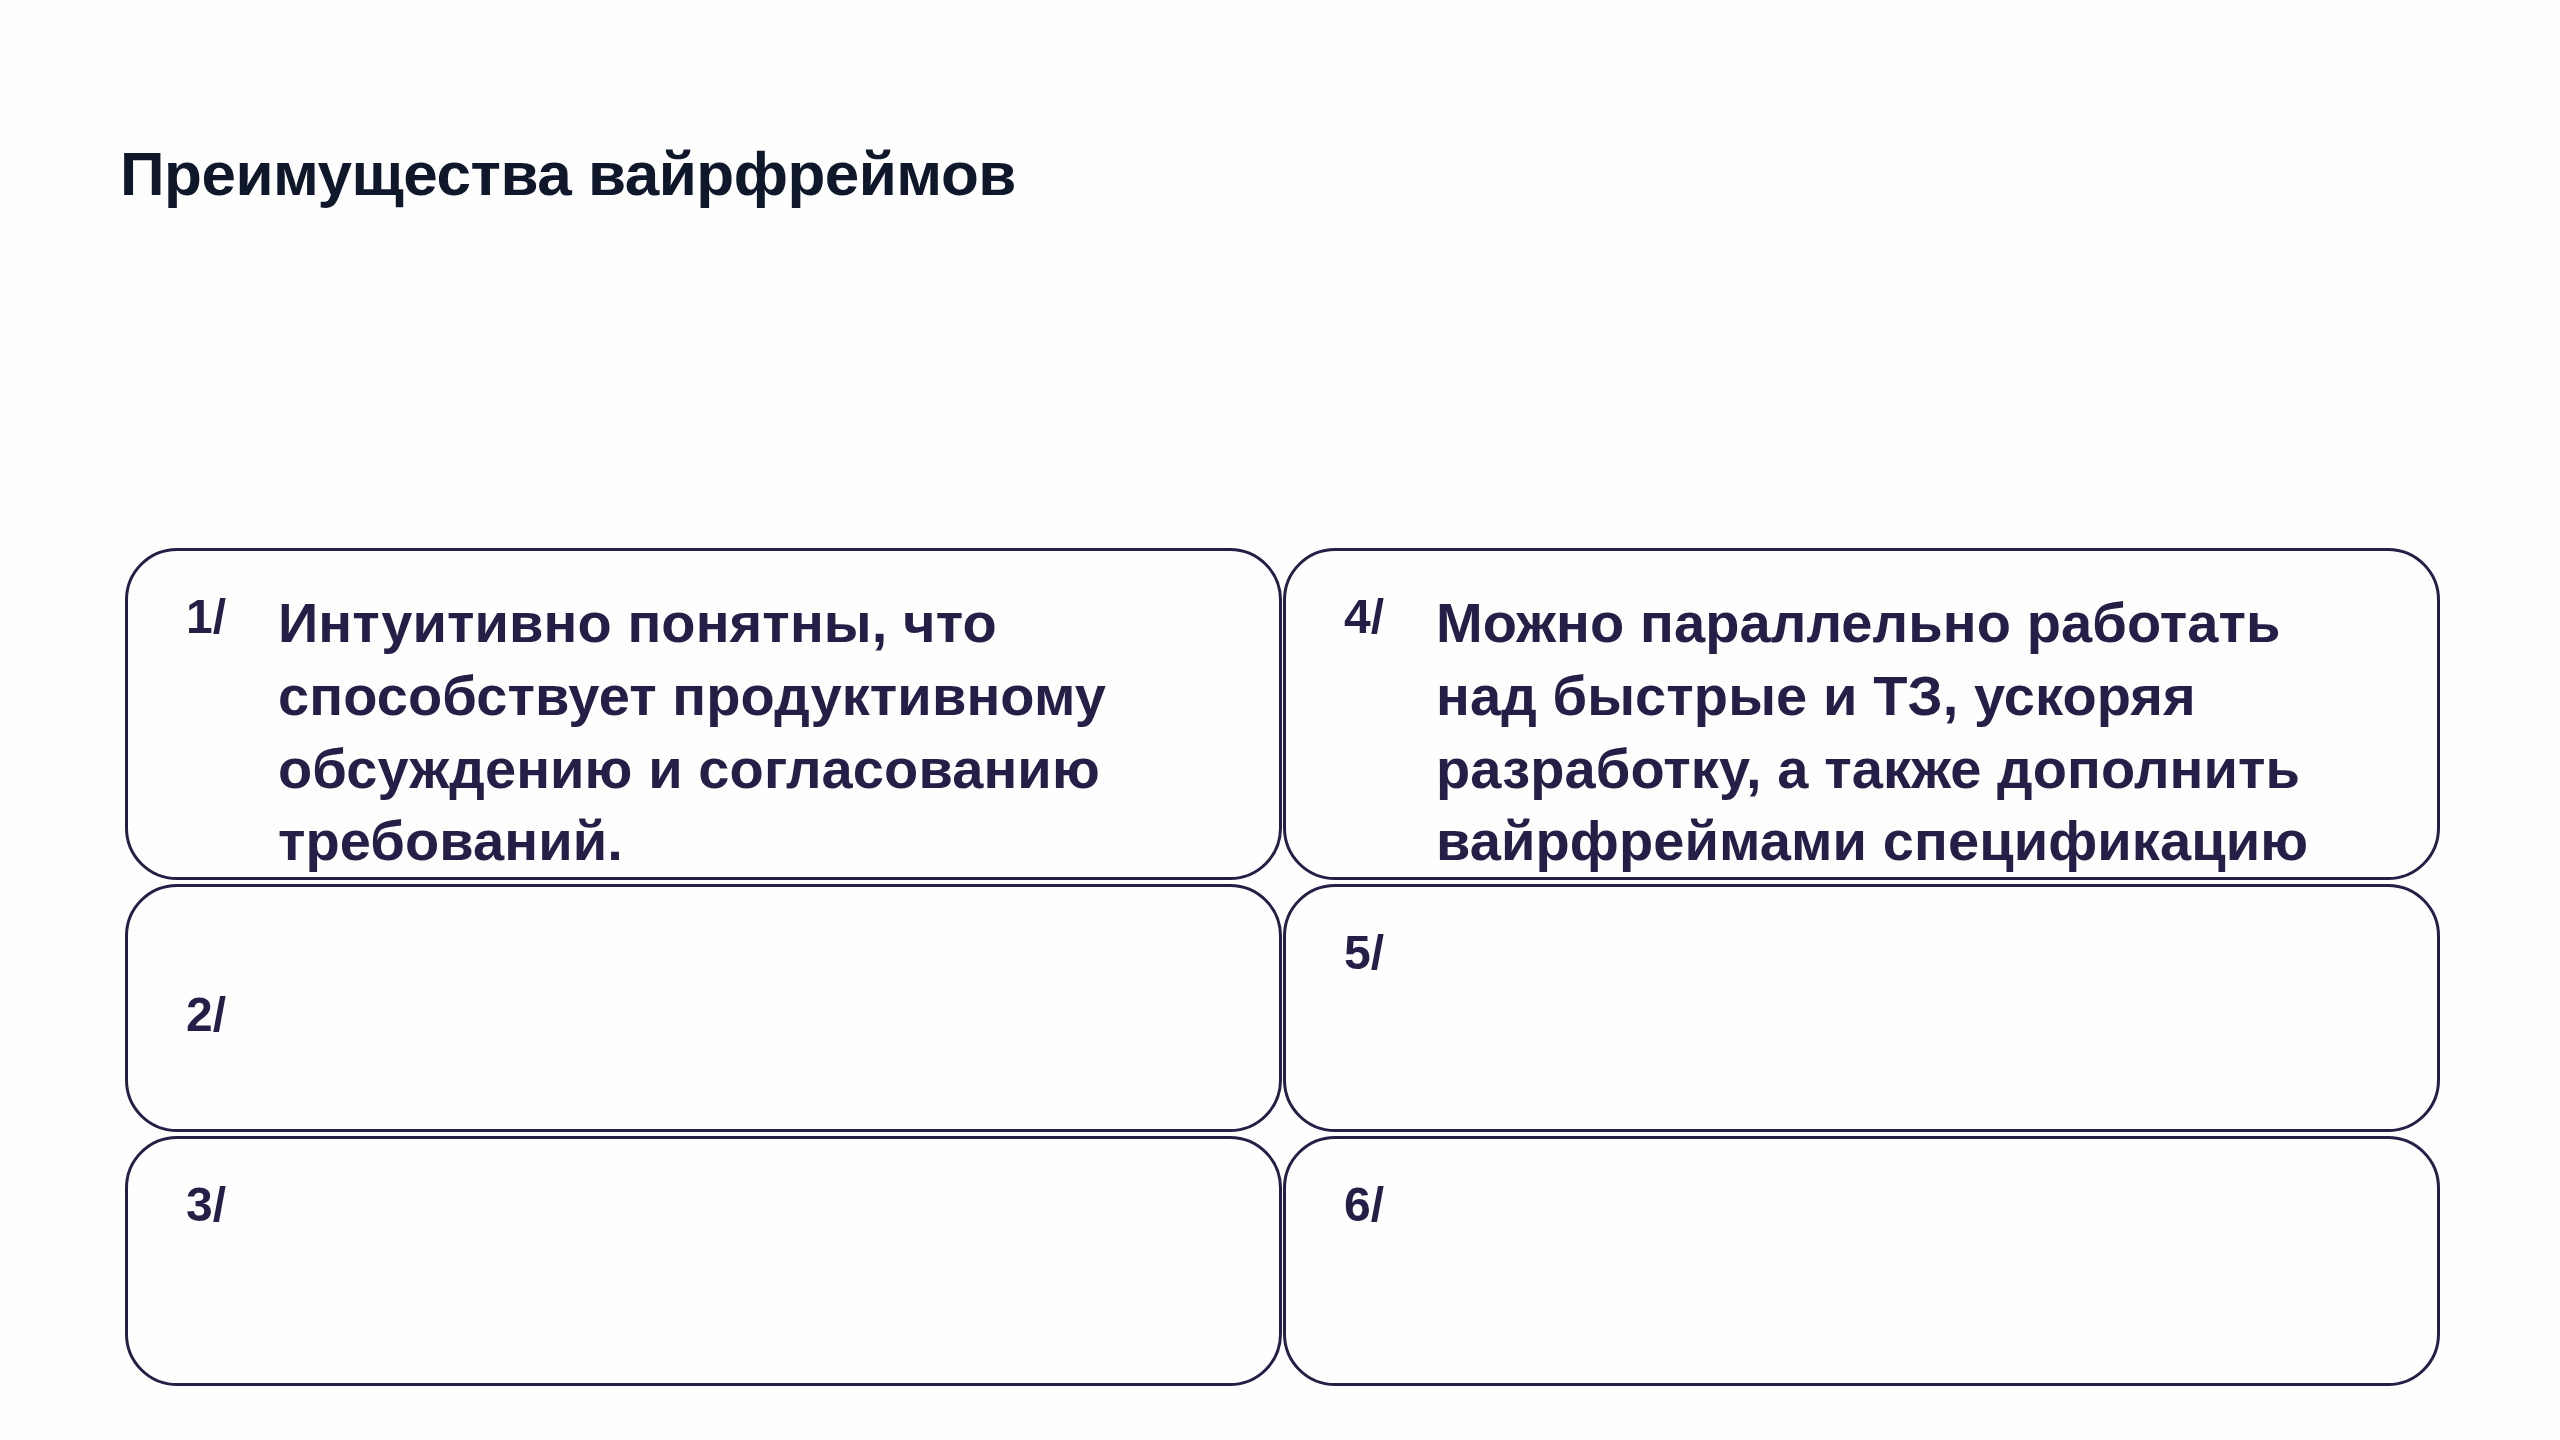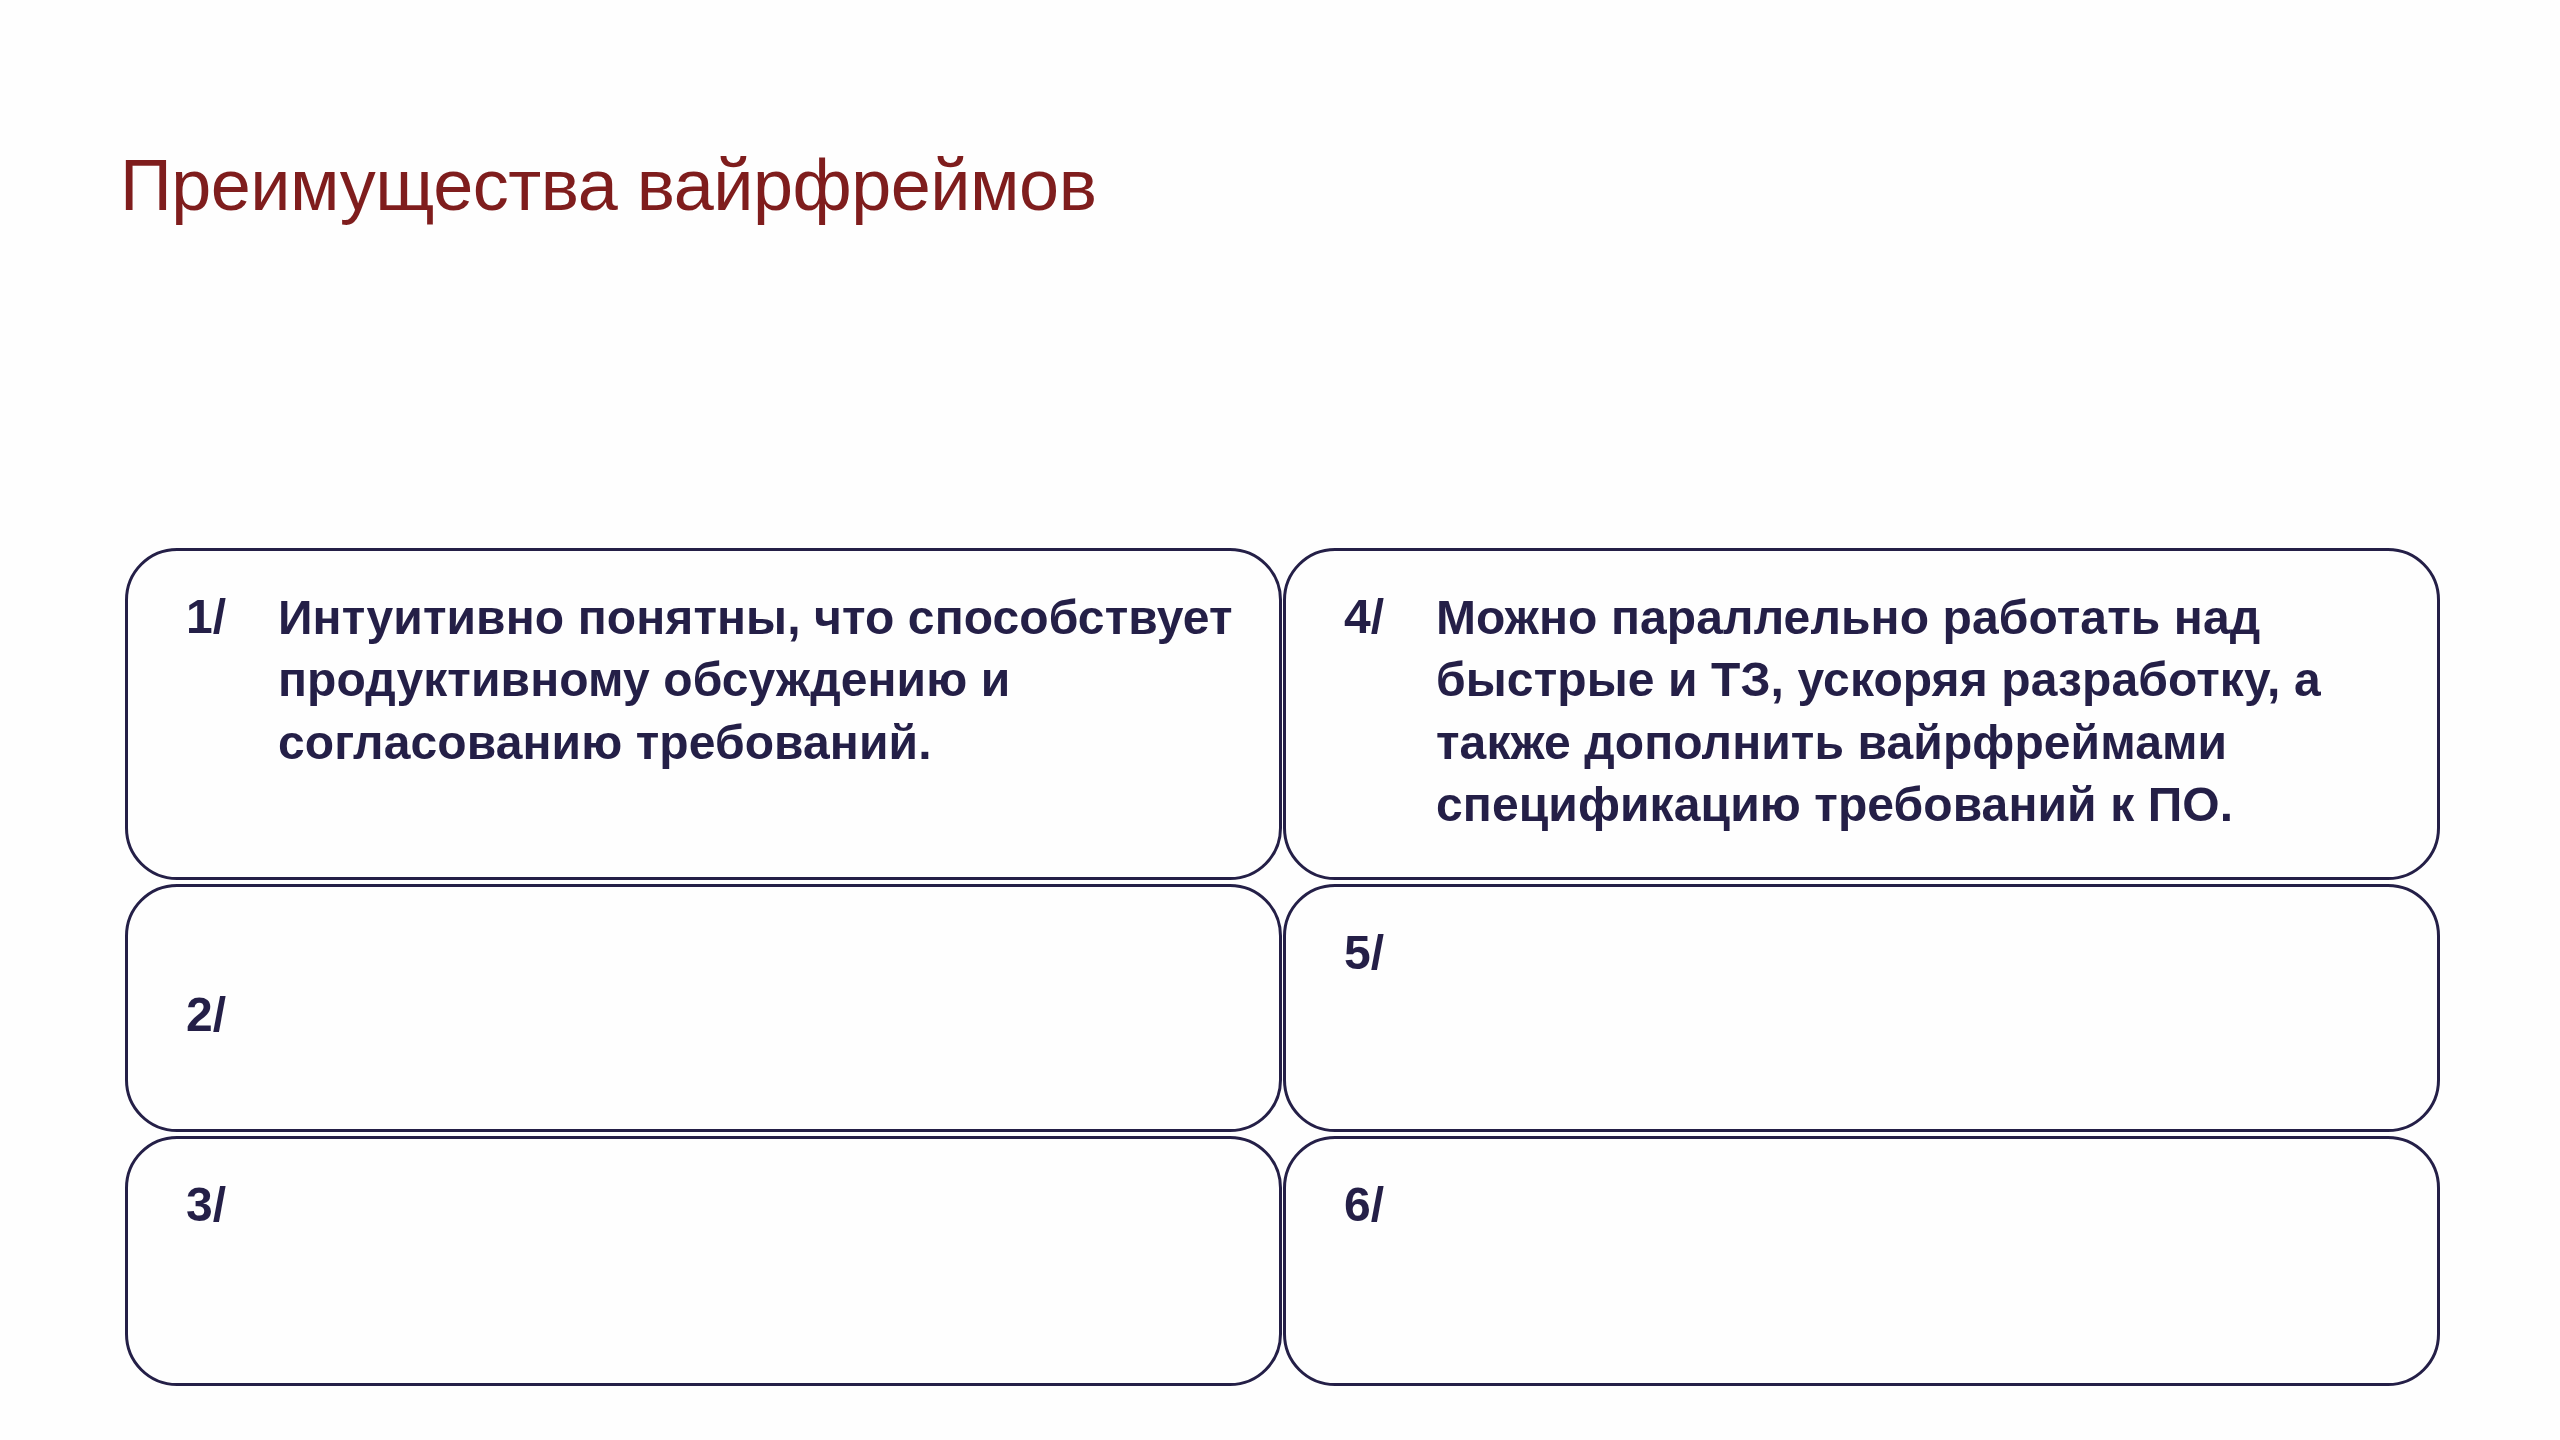--- a/index.html
+++ b/index.html
@@ -12,24 +12,24 @@
     width: 2560px;
     height: 1440px;
     background: #fefefe;
     font-family: "Liberation Sans", "DejaVu Sans", sans-serif;
     overflow: hidden;
   }
   .slide-title {
     position: absolute;
     left: 120px;
     top: 98px;
-    font-size: 72px;
-    font-weight: 400;
+    font-size: 62px;
+    font-weight: 700;
     letter-spacing: -0.5px;
-    color: #7f1d1d;
+    color: #0f172a;
     white-space: nowrap;
     line-height: 1.1;
   }
 
   .cards-area {
     position: absolute;
     left: 125px;
     top: 548px;
     width: 2315px;
     height: 840px;
@@ -68,21 +68,21 @@
     font-size: 48px;
     font-weight: 700;
     color: #241F47;
     line-height: 1.18;
     padding-top: 2px;
     min-width: 92px;
   }
 
   .card-text {
     flex: 1 1 auto;
-    font-size: 48px;
+    font-size: 56px;
     font-weight: 700;
     color: #241F47;
     line-height: 1.30;
     letter-spacing: 0.1px;
   }
 
   
   .card-num.center-num {
     align-self: center;
   }

